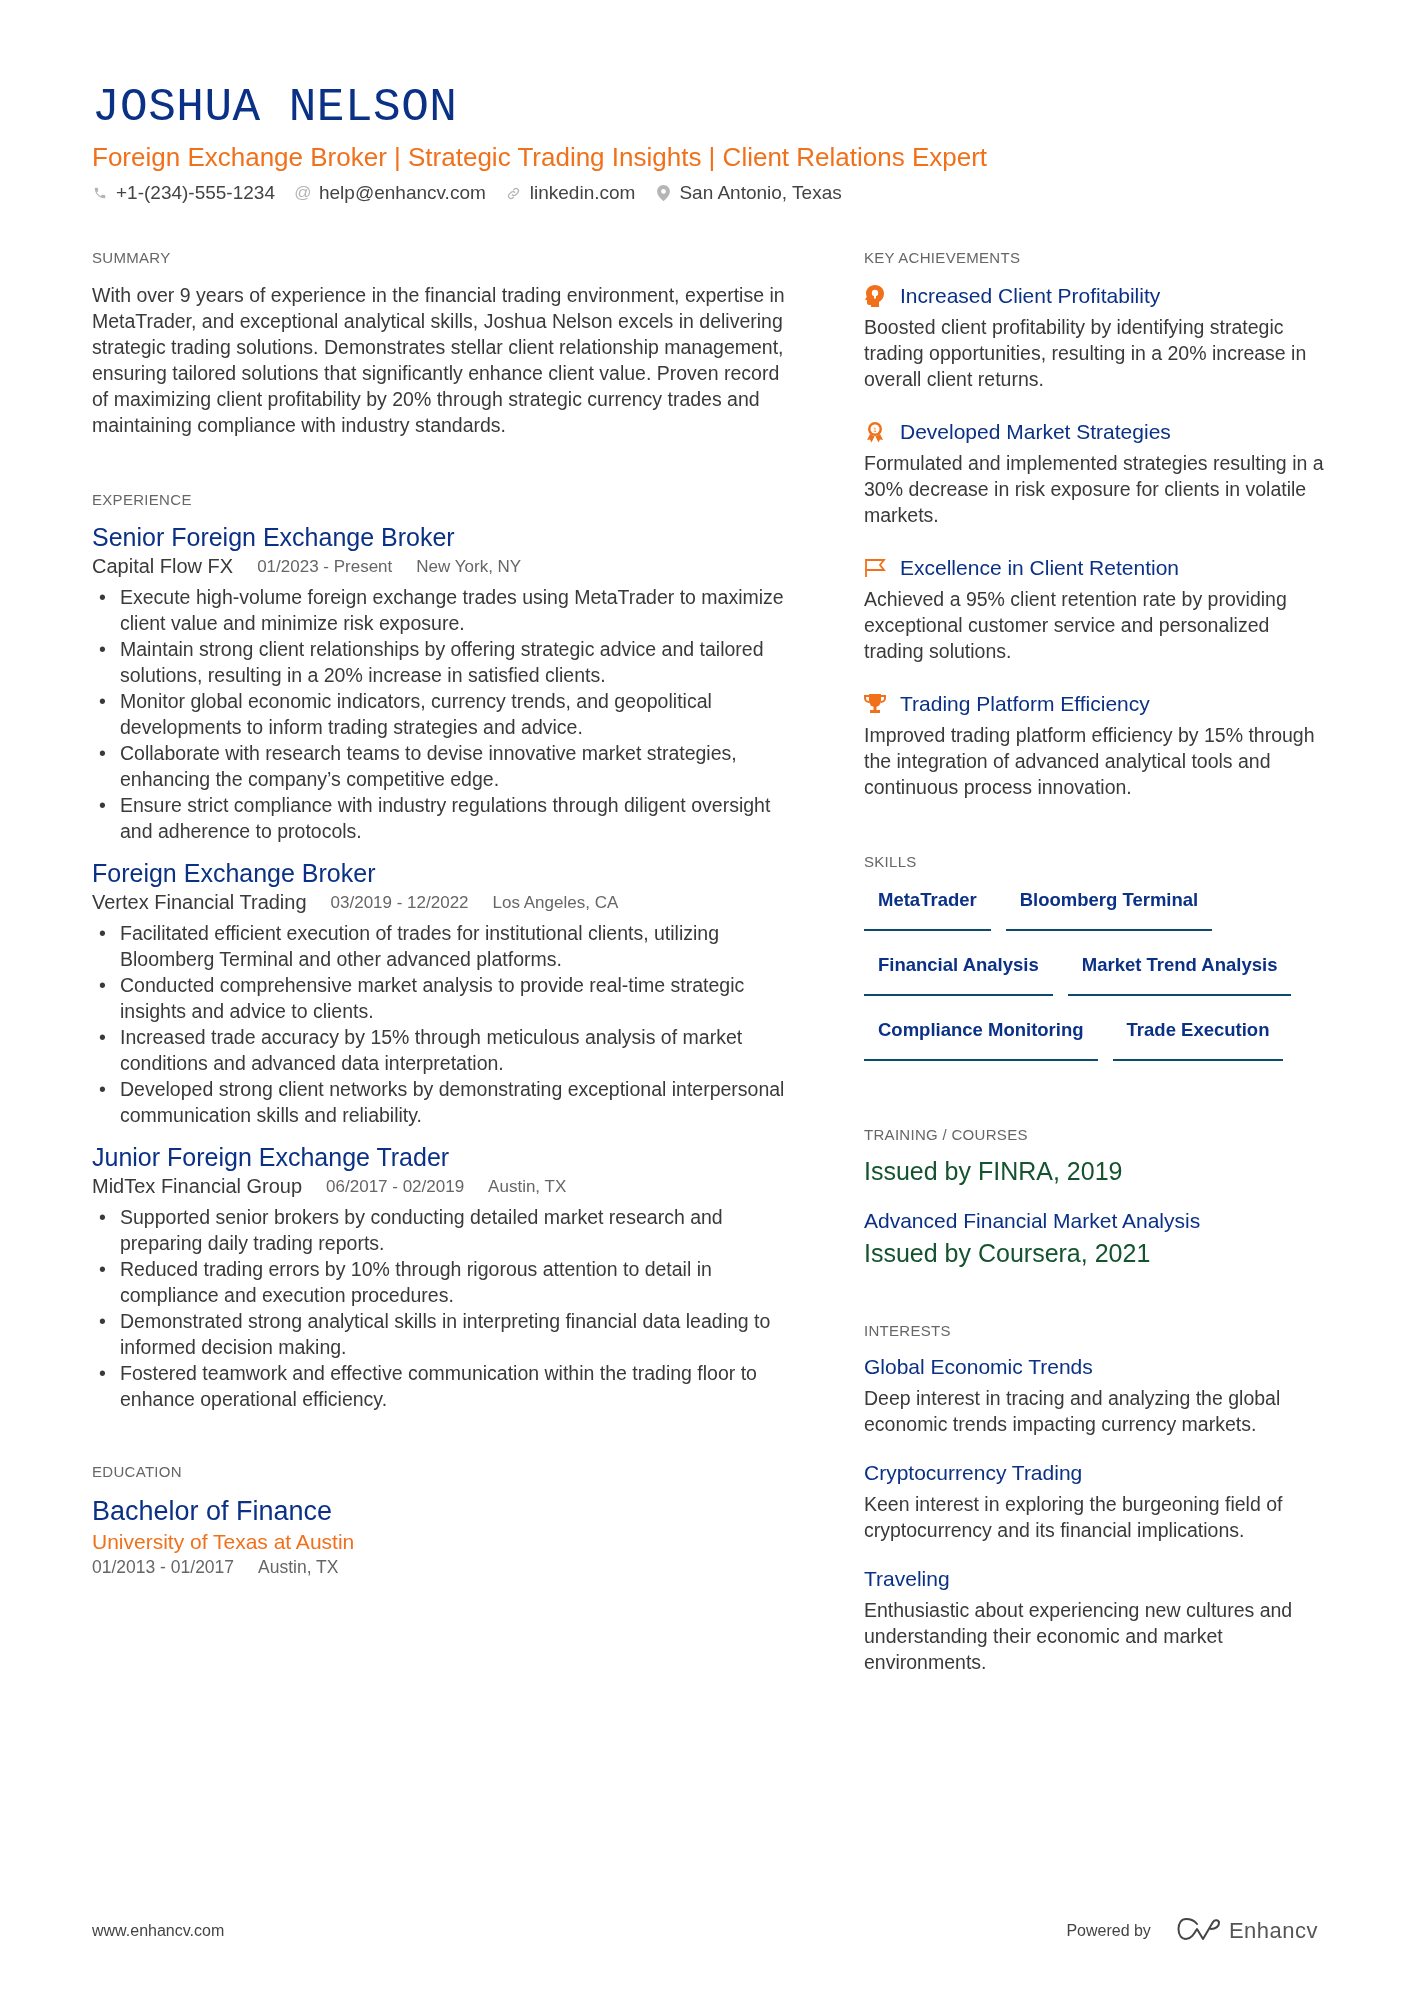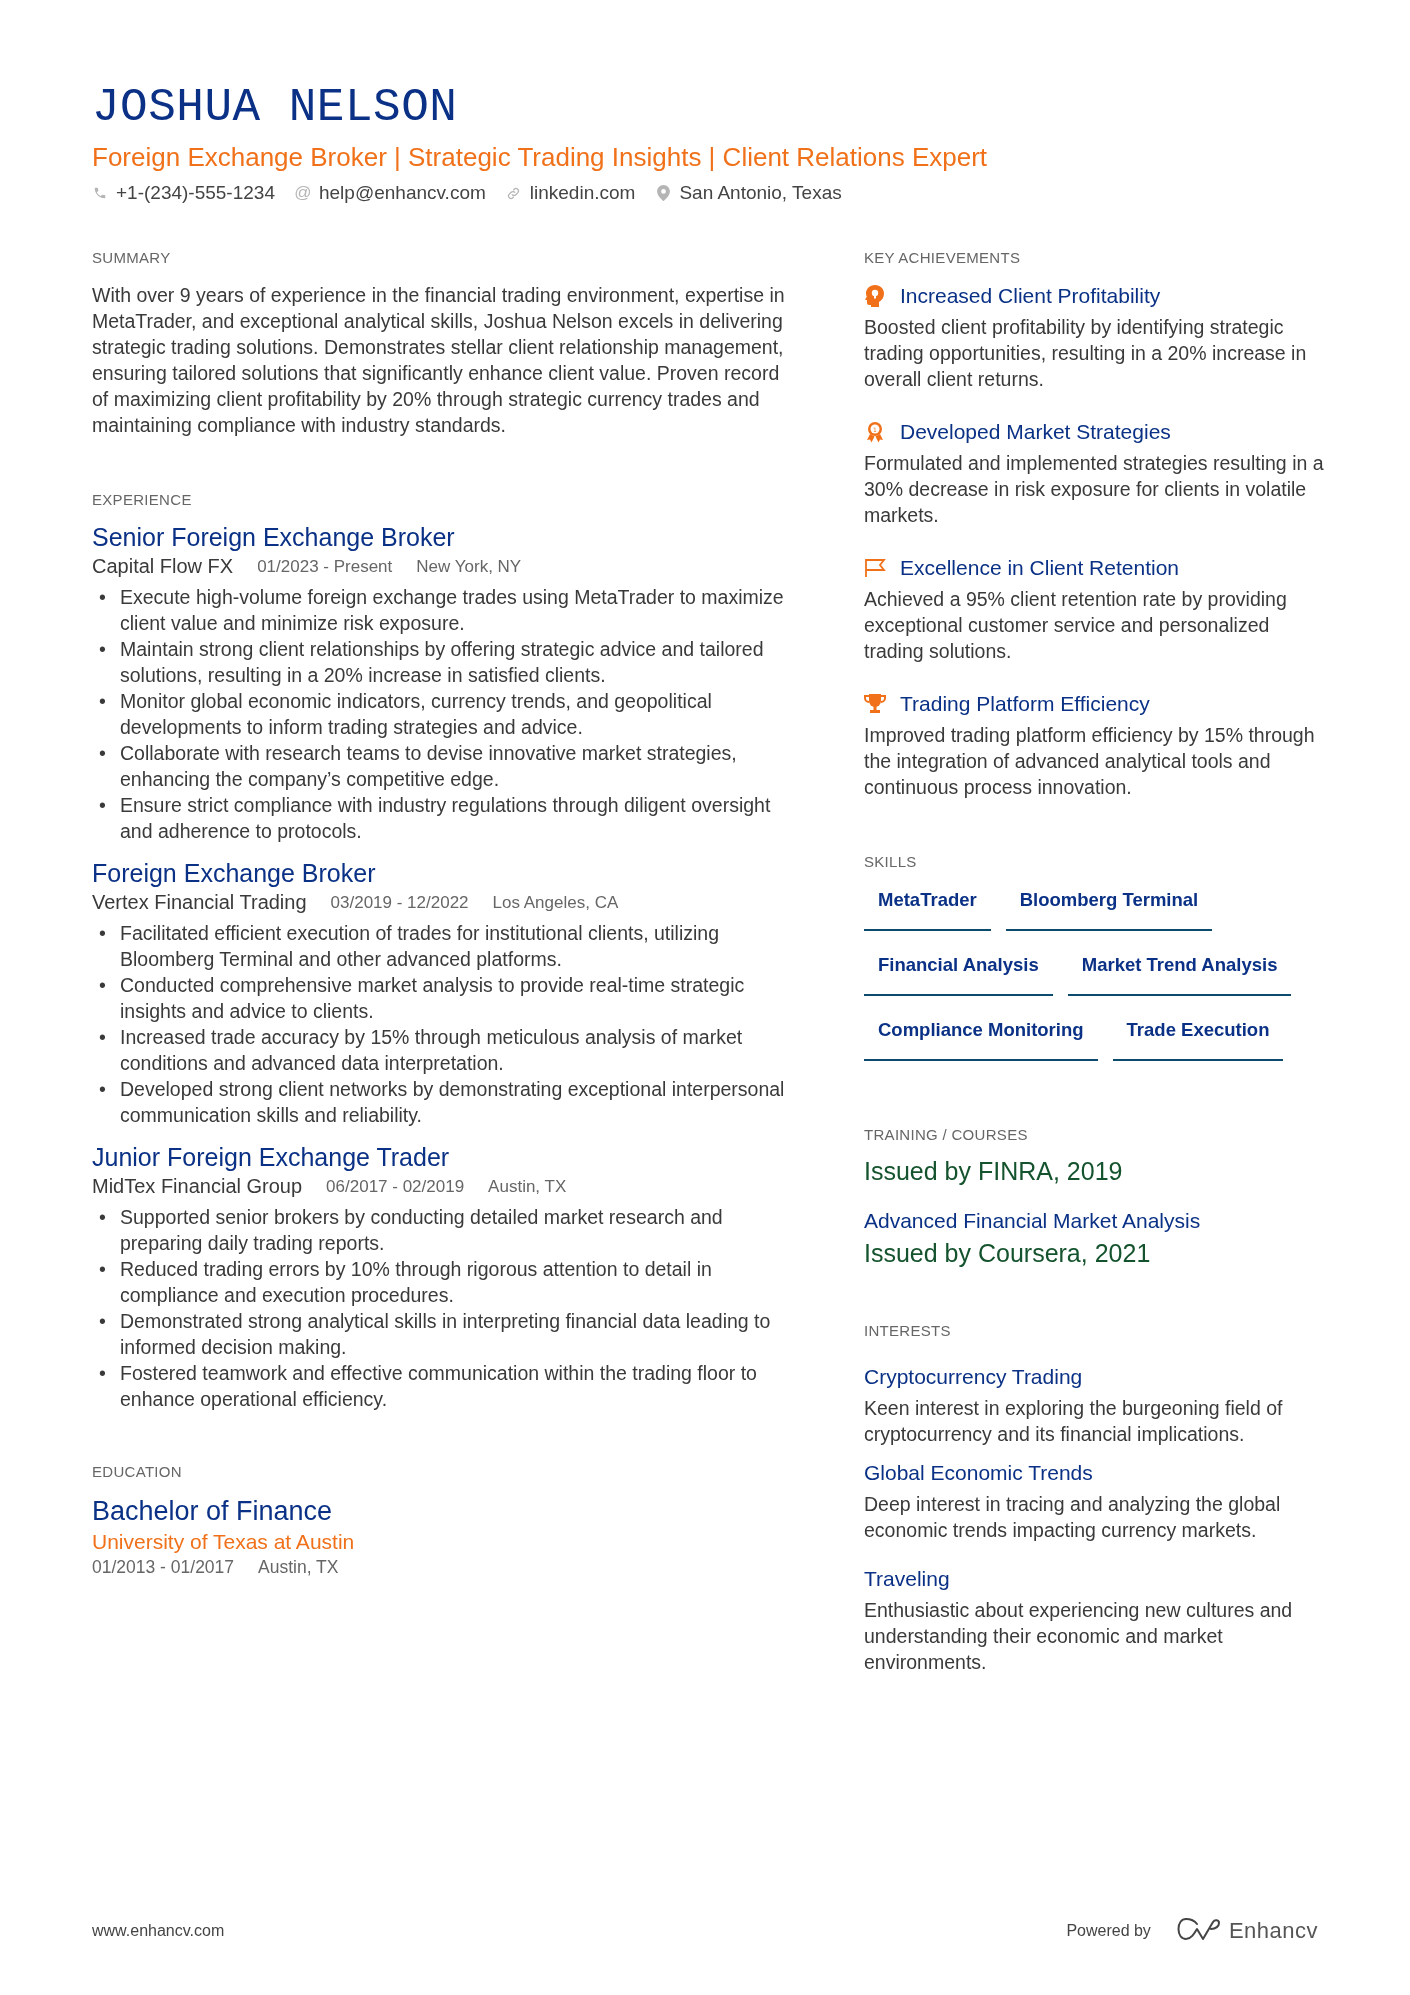--- a/index.html
+++ b/index.html
@@ -247,27 +247,27 @@
         <div class="course-issuer">Issued by FINRA, 2019</div>
       </div>
       <div class="course" style="margin-top:22px;">
         <div class="course-title">Advanced Financial Market Analysis</div>
         <div class="course-issuer">Issued by Coursera, 2021</div>
       </div>
     </div>
 
     <div style="margin-top:54px;">
       <div class="sec-title">INTERESTS</div>
+      <div class="interest">
+        <div class="interest-title">Global Economic Trends</div>
+        <div class="interest-desc">Deep interest in tracing and analyzing the global economic trends impacting currency markets.</div>
+      </div>
       <div class="interest" style="margin-top:22px;">
         <div class="interest-title">Cryptocurrency Trading</div>
         <div class="interest-desc">Keen interest in exploring the burgeoning field of cryptocurrency and its financial implications.</div>
-      </div>
-      <div class="interest">
-        <div class="interest-title">Global Economic Trends</div>
-        <div class="interest-desc">Deep interest in tracing and analyzing the global economic trends impacting currency markets.</div>
       </div>
       <div class="interest" style="margin-top:22px;">
         <div class="interest-title">Traveling</div>
         <div class="interest-desc">Enthusiastic about experiencing new cultures and understanding their economic and market environments.</div>
       </div>
     </div>
   </div>
 
   <div class="footer">
     <span class="footer-url">www.enhancv.com</span>

